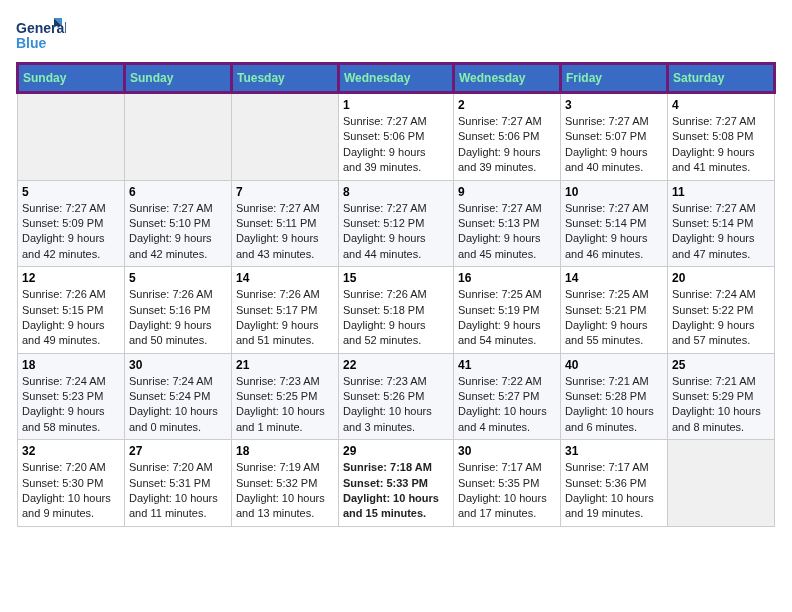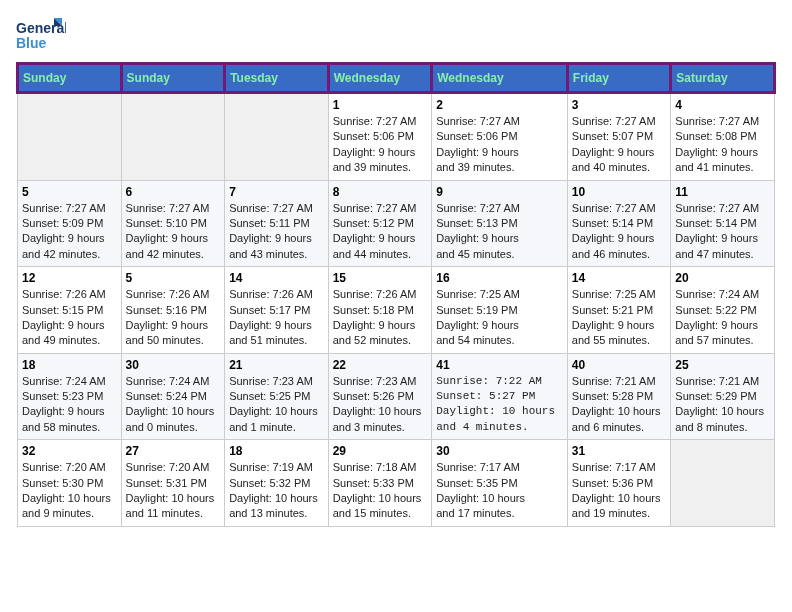--- a/index.html
+++ b/index.html
@@ -261,21 +261,21 @@
         </td>
         <td>
           <div class="day-number">22</div>
           <div class="day-info" style="white-space: pre-line;">Sunrise: 7:23 AM
 Sunset: 5:26 PM
 Daylight: 10 hours
 and 3 minutes.</div>
         </td>
         <td>
           <div class="day-number">41</div>
-          <div class="day-info" style="white-space: pre-line; font-family: Liberation Mono, monospace;">Sunrise: 7:22 AM
+          <div class="day-info" style="white-space: pre-line;">Sunrise: 7:22 AM
 Sunset: 5:27 PM
 Daylight: 10 hours
 and 4 minutes.</div>
         </td>
         <td>
           <div class="day-number">40</div>
           <div class="day-info" style="white-space: pre-line;">Sunrise: 7:21 AM
 Sunset: 5:28 PM
 Daylight: 10 hours
 and 6 minutes.</div>
@@ -305,21 +305,21 @@
         </td>
         <td>
           <div class="day-number">18</div>
           <div class="day-info" style="white-space: pre-line;">Sunrise: 7:19 AM
 Sunset: 5:32 PM
 Daylight: 10 hours
 and 13 minutes.</div>
         </td>
         <td>
           <div class="day-number">29</div>
-          <div class="day-info" style="white-space: pre-line;">Sunrise: 7:18 AM
+          <div class="day-info" style="white-space: pre-line; font-weight: bold;">Sunrise: 7:18 AM
 Sunset: 5:33 PM
 Daylight: 10 hours
 and 15 minutes.</div>
         </td>
         <td>
           <div class="day-number">30</div>
           <div class="day-info" style="white-space: pre-line;">Sunrise: 7:17 AM
 Sunset: 5:35 PM
 Daylight: 10 hours
 and 17 minutes.</div>

